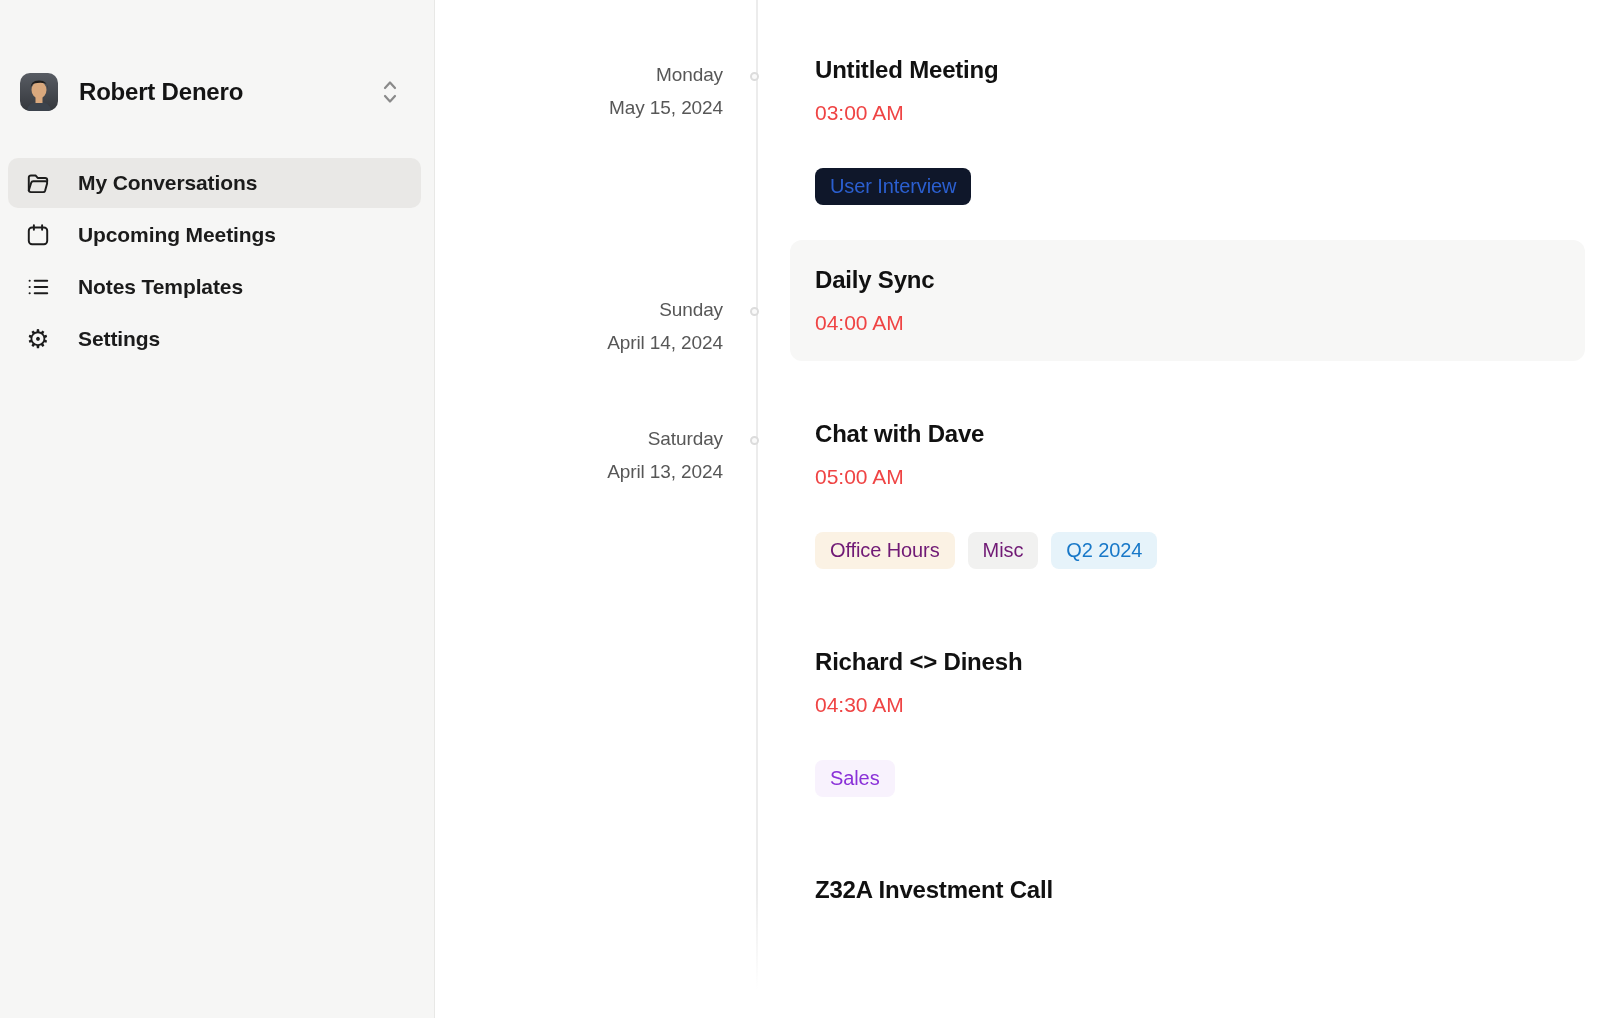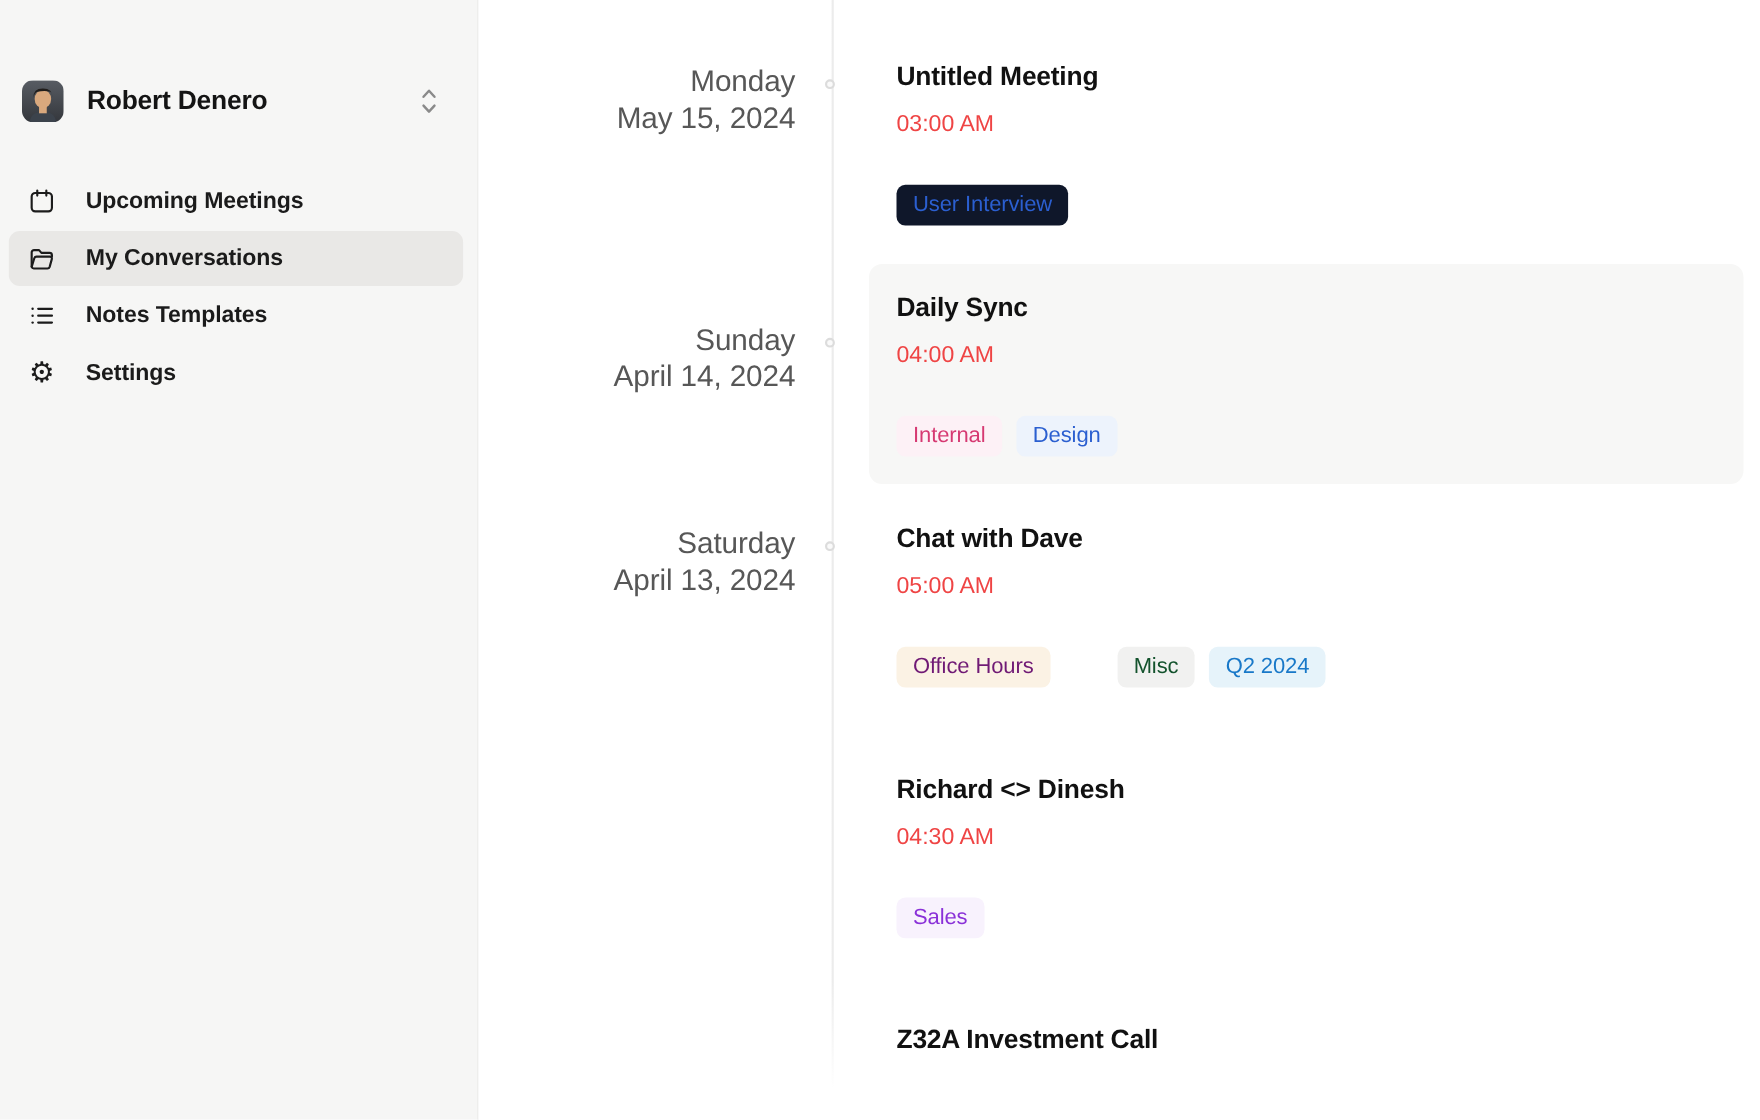--- a/index.html
+++ b/index.html
@@ -63,21 +63,21 @@
   }
   .groups { position: relative; padding-top: 55px; z-index: 1; }
   .group { display: flex; position: relative; }
   .group + .group { margin-top: 60px; }
   .date-col {
     width: 322px; flex-shrink: 0;
     text-align: right; padding-right: 34px; padding-top: 3px;
   }
   .group.hl-first .date-col { padding-top: 28px; }
   .date-day, .date-full {
-    font-size: 27px; line-height: 33px; color: #575757; letter-spacing: -0.1px;
+    font-size: 19px; line-height: 33px; color: #575757; letter-spacing: -0.1px;
   }
   .timeline-dot {
     position: absolute; left: 750px; top: 17px;
     width: 9px; height: 9px; border-radius: 50%;
     background: #fafafa; border: 2px solid #dcdcdc;
   }
   .group .timeline-dot { left: 315px; }
   .group.hl-first .timeline-dot { top: 42px; }
   .meetings-col { flex: 1; padding-left: 58px; padding-right: 40px; min-width: 0; }
   .meeting { position: relative; cursor: pointer; }
@@ -128,37 +128,37 @@
       </span>
       <span class="user-name">Robert Denero</span>
       <span class="chevron-updown">
         <svg width="16" height="26" viewBox="0 0 16 26" fill="none" stroke="currentColor" stroke-width="2.2" stroke-linecap="round" stroke-linejoin="round">
           <polyline points="3,9 8,3.5 13,9"></polyline>
           <polyline points="3,17 8,22.5 13,17"></polyline>
         </svg>
       </span>
     </div>
     <nav class="nav" id="nav">
+        <div class="nav-item selected">
+          <span class="nav-icon">
+            <svg width="26" height="26" viewBox="0 0 24 24" fill="none" stroke="currentColor" stroke-width="1.8" stroke-linecap="round" stroke-linejoin="round">
+              <path d="M3.5 19V7a2 2 0 0 1 2-2h4.2l2 2.3h6.8a2 2 0 0 1 2 2v1"></path>
+              <path d="M3.5 19l2.2-7.2a2 2 0 0 1 1.9-1.4h11.3a1.6 1.6 0 0 1 1.5 2.1L18.6 19a2 2 0 0 1-1.9 1.4H5.4a1.9 1.9 0 0 1-1.9-1.4z"></path>
+            </svg>
+          </span>
+          <span class="nav-label">My Conversations</span>
+        </div>
         <div class="nav-item">
           <span class="nav-icon">
             <svg width="26" height="26" viewBox="0 0 24 24" fill="none" stroke="currentColor" stroke-width="1.8" stroke-linecap="round" stroke-linejoin="round">
               <rect x="3.5" y="5" width="17" height="15.5" rx="3"></rect>
               <path d="M8.2 3v4.2M15.8 3v4.2"></path>
             </svg>
           </span>
           <span class="nav-label">Upcoming Meetings</span>
-        </div>
-        <div class="nav-item selected">
-          <span class="nav-icon">
-            <svg width="26" height="26" viewBox="0 0 24 24" fill="none" stroke="currentColor" stroke-width="1.8" stroke-linecap="round" stroke-linejoin="round">
-              <path d="M3.5 19V7a2 2 0 0 1 2-2h4.2l2 2.3h6.8a2 2 0 0 1 2 2v1"></path>
-              <path d="M3.5 19l2.2-7.2a2 2 0 0 1 1.9-1.4h11.3a1.6 1.6 0 0 1 1.5 2.1L18.6 19a2 2 0 0 1-1.9 1.4H5.4a1.9 1.9 0 0 1-1.9-1.4z"></path>
-            </svg>
-          </span>
-          <span class="nav-label">My Conversations</span>
         </div>
         <div class="nav-item">
           <span class="nav-icon">
             <svg width="26" height="26" viewBox="0 0 24 24" fill="none" stroke="currentColor" stroke-width="1.9" stroke-linecap="round">
               <circle cx="4.3" cy="6.2" r="1" fill="currentColor" stroke="none"></circle>
               <circle cx="4.3" cy="12" r="1" fill="currentColor" stroke="none"></circle>
               <circle cx="4.3" cy="17.8" r="1" fill="currentColor" stroke="none"></circle>
               <path d="M9 6.2h11.5M9 12h11.5M9 17.8h11.5"></path>
             </svg>
           </span>
@@ -195,40 +195,36 @@
         <div class="group hl-first">
           <div class="date-col">
             <div class="date-day">Sunday</div>
             <div class="date-full">April 14, 2024</div>
           </div>
           <div class="timeline-dot"></div>
           <div class="meetings-col">
             <div class="meeting highlighted">
               <div class="m-title">Daily Sync</div>
               <div class="m-time">04:00 AM</div>
-              <div class="m-tags">
-                <span class="tag" style="color: rgb(214, 57, 114); background: rgb(253, 241, 246);">Internal</span>
-                <span class="tag" style="color: rgb(43, 95, 208); background: rgb(237, 243, 252);">Design</span>
-              </div>
             </div>
           </div>
         </div>
         <div class="group">
           <div class="date-col">
             <div class="date-day">Saturday</div>
             <div class="date-full">April 13, 2024</div>
           </div>
           <div class="timeline-dot"></div>
           <div class="meetings-col">
             <div class="meeting">
               <div class="m-title">Chat with Dave</div>
               <div class="m-time">05:00 AM</div>
               <div class="m-tags">
                 <span class="tag" style="color: #701a75; background: rgb(251, 242, 228);">Office Hours</span>
-                <span class="tag" style="color: #14532d; background: rgb(241, 241, 240); margin-left: 48px;">Misc</span>
+                <span class="tag" style="color: #701a75; background: rgb(241, 241, 240);">Misc</span>
                 <span class="tag" style="color: rgb(24, 120, 200); background: rgb(230, 243, 250);">Q2 2024</span>
               </div>
             </div>
             <div class="meeting">
               <div class="m-title">Richard &lt;&gt; Dinesh</div>
               <div class="m-time">04:30 AM</div>
               <div class="m-tags">
                 <span class="tag" style="color: rgb(138, 49, 216); background: rgb(248, 242, 253);">Sales</span>
               </div>
             </div>

